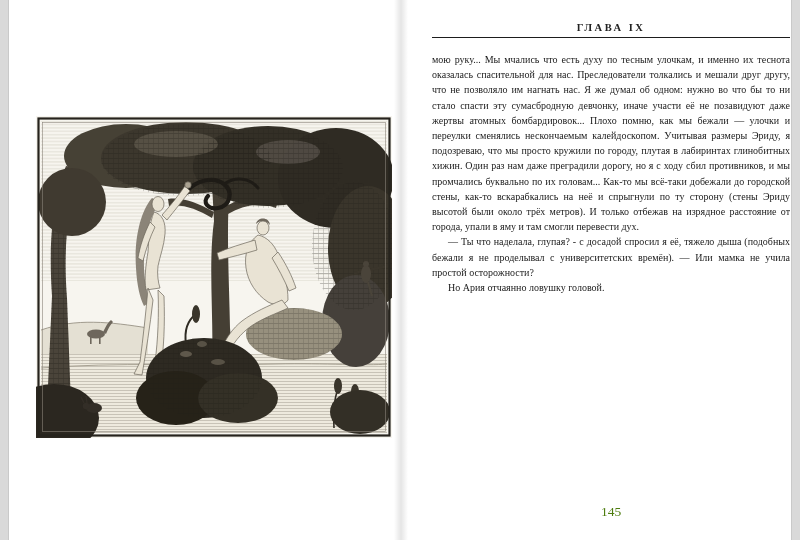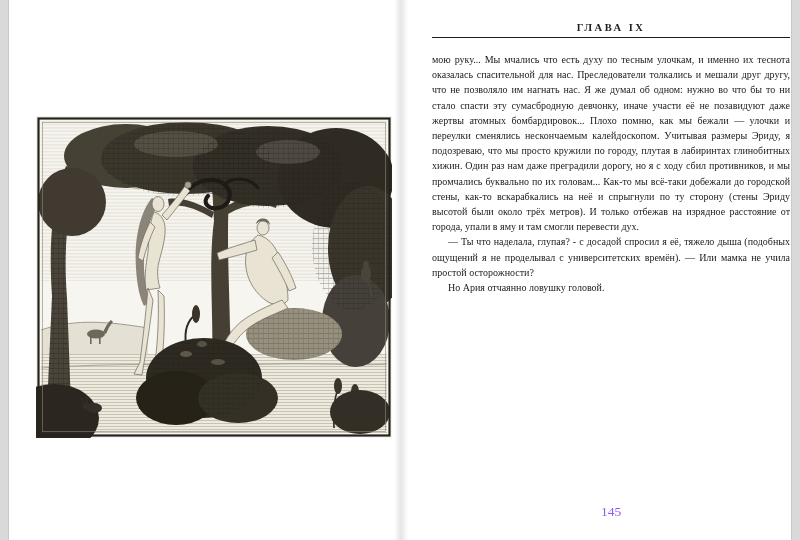--- a/index.html
+++ b/index.html
@@ -34,21 +34,21 @@
   }
   .body-text{
     margin-top:14px;
     font-size:10px;line-height:15.2px;
     text-align:justify;
   }
   .body-text p{margin:0;}
   .body-text p.indent{text-indent:1.6em;}
   .page-number{
     position:absolute;left:0;right:0;top:482px;
-    text-align:center;font-size:13.5px;color:#8b5cf6;
+    text-align:center;font-size:13.5px;color:#4d7c0f;
   }
 </style>
 </head>
 <body>
 
 <div class="scan-edge left"></div>
 <div class="scan-edge right"></div>
 <div class="spine"></div>
 
 <figure class="engraving-wrap" style="margin:0">
@@ -172,17 +172,17 @@
   <rect x="2.5" y="2.5" width="351" height="317" fill="none" stroke="#26231d" stroke-width="2.2"></rect>
   <rect x="6.5" y="6.5" width="343" height="309" fill="none" stroke="#8a847a" stroke-width="0.6"></rect>
 </svg>
 </figure>
 
 <div class="right-col">
   <div class="chapter-head">ГЛАВА IX</div>
   <hr class="head-rule">
   <div class="body-text" id="pageText">
       <p class="noindent">мою руку... Мы мчались что есть духу по тесным улочкам, и именно их теснота оказалась спасительной для нас. Преследователи толкались и мешали друг другу, что не позволяло им нагнать нас. Я же думал об одном: нужно во что бы то ни стало спасти эту сумасбродную девчонку, иначе участи её не позавидуют даже жертвы атомных бомбардировок... Плохо помню, как мы бежали — улочки и переулки сменялись нескончаемым калейдоскопом. Учитывая размеры Эриду, я подозреваю, что мы просто кружили по городу, плутая в лабиринтах глинобитных хижин. Один раз нам даже преградили дорогу, но я с ходу сбил противников, и мы промчались буквально по их головам... Как-то мы всё-таки добежали до городской стены, как-то вскарабкались на неё и спрыгнули по ту сторону (стены Эриду высотой были около трёх метров). И только отбежав на изрядное расстояние от города, упали в яму и там смогли перевести дух.</p>
-      <p class="indent">— Ты что наделала, глупая? - с досадой спросил я её, тяжело дыша (подобных ощущений я не проделывал с университетских времён). — Или мамка не учила простой осторожности?</p>
+      <p class="indent">— Ты что наделала, глупая? - с досадой спросил я её, тяжело дыша (подобных бежали я не проделывал с университетских времён). — Или мамка не учила простой осторожности?</p>
       <p class="indent">Но Ария отчаянно ловушку головой.</p>
     </div>
   <div class="page-number">145</div>
 </div>
 
 </body></html>

